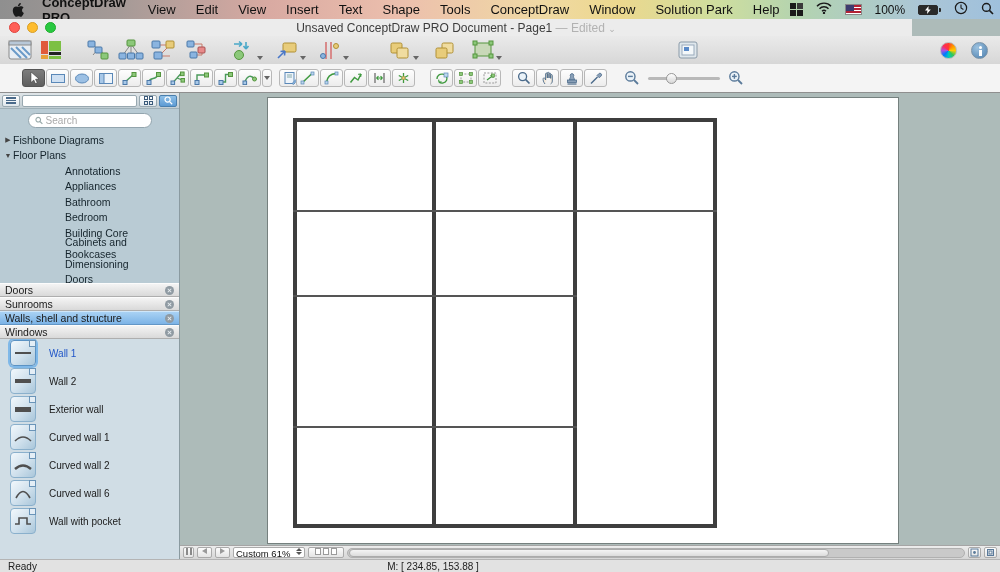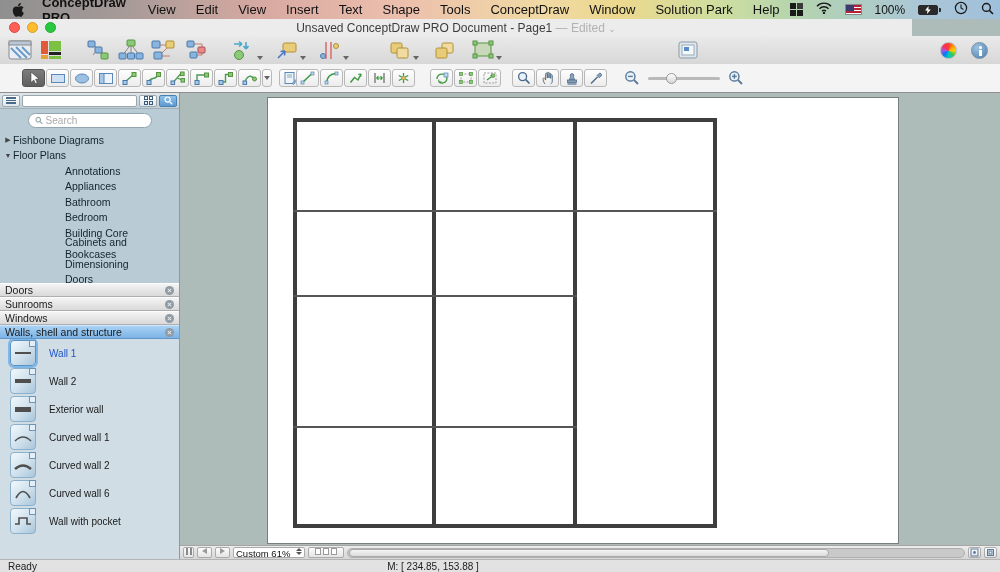--- a/index.html
+++ b/index.html
@@ -623,26 +623,26 @@
   </div>
   <div class="sections">
     <div class="sec-row">
         <span class="sec-label">Doors</span>
         <span class="closebtn"></span>
       </div>
     <div class="sec-row">
         <span class="sec-label">Sunrooms</span>
         <span class="closebtn"></span>
       </div>
+    <div class="sec-row sel">
+        <span class="sec-label">Walls, shell and structure</span>
+        <span class="closebtn"></span>
+      </div>
     <div class="sec-row">
         <span class="sec-label">Windows</span>
-        <span class="closebtn"></span>
-      </div>
-    <div class="sec-row sel">
-        <span class="sec-label">Walls, shell and structure</span>
         <span class="closebtn"></span>
       </div>
   </div>
   <div class="shapes">
     <div class="shape-row sel">
       <span class="thumb">
           <span class="badge"></span>
           <span class="wline" style="height:2px;"></span>
         </span>
       <span class="shape-label">Wall 1</span>

